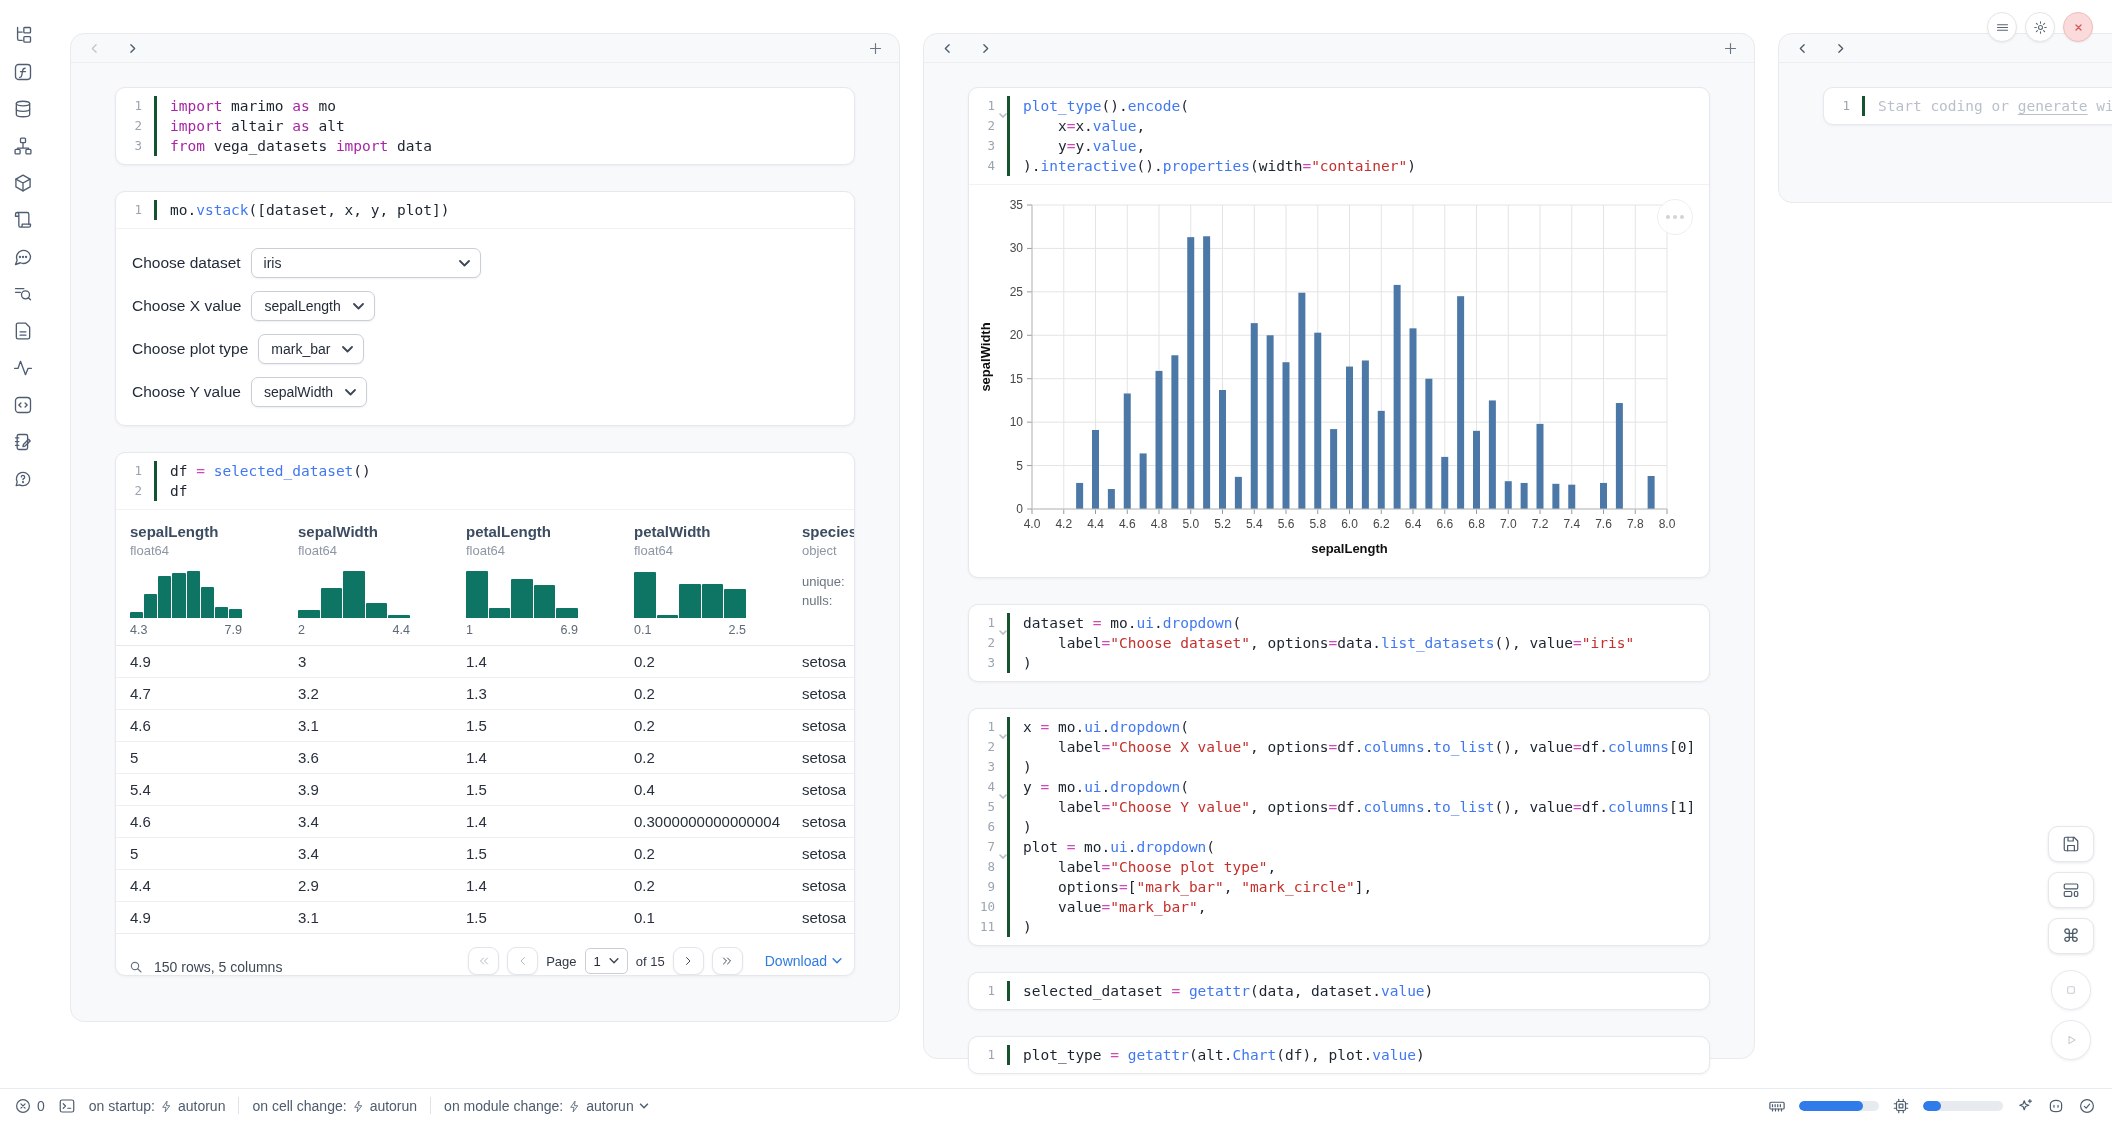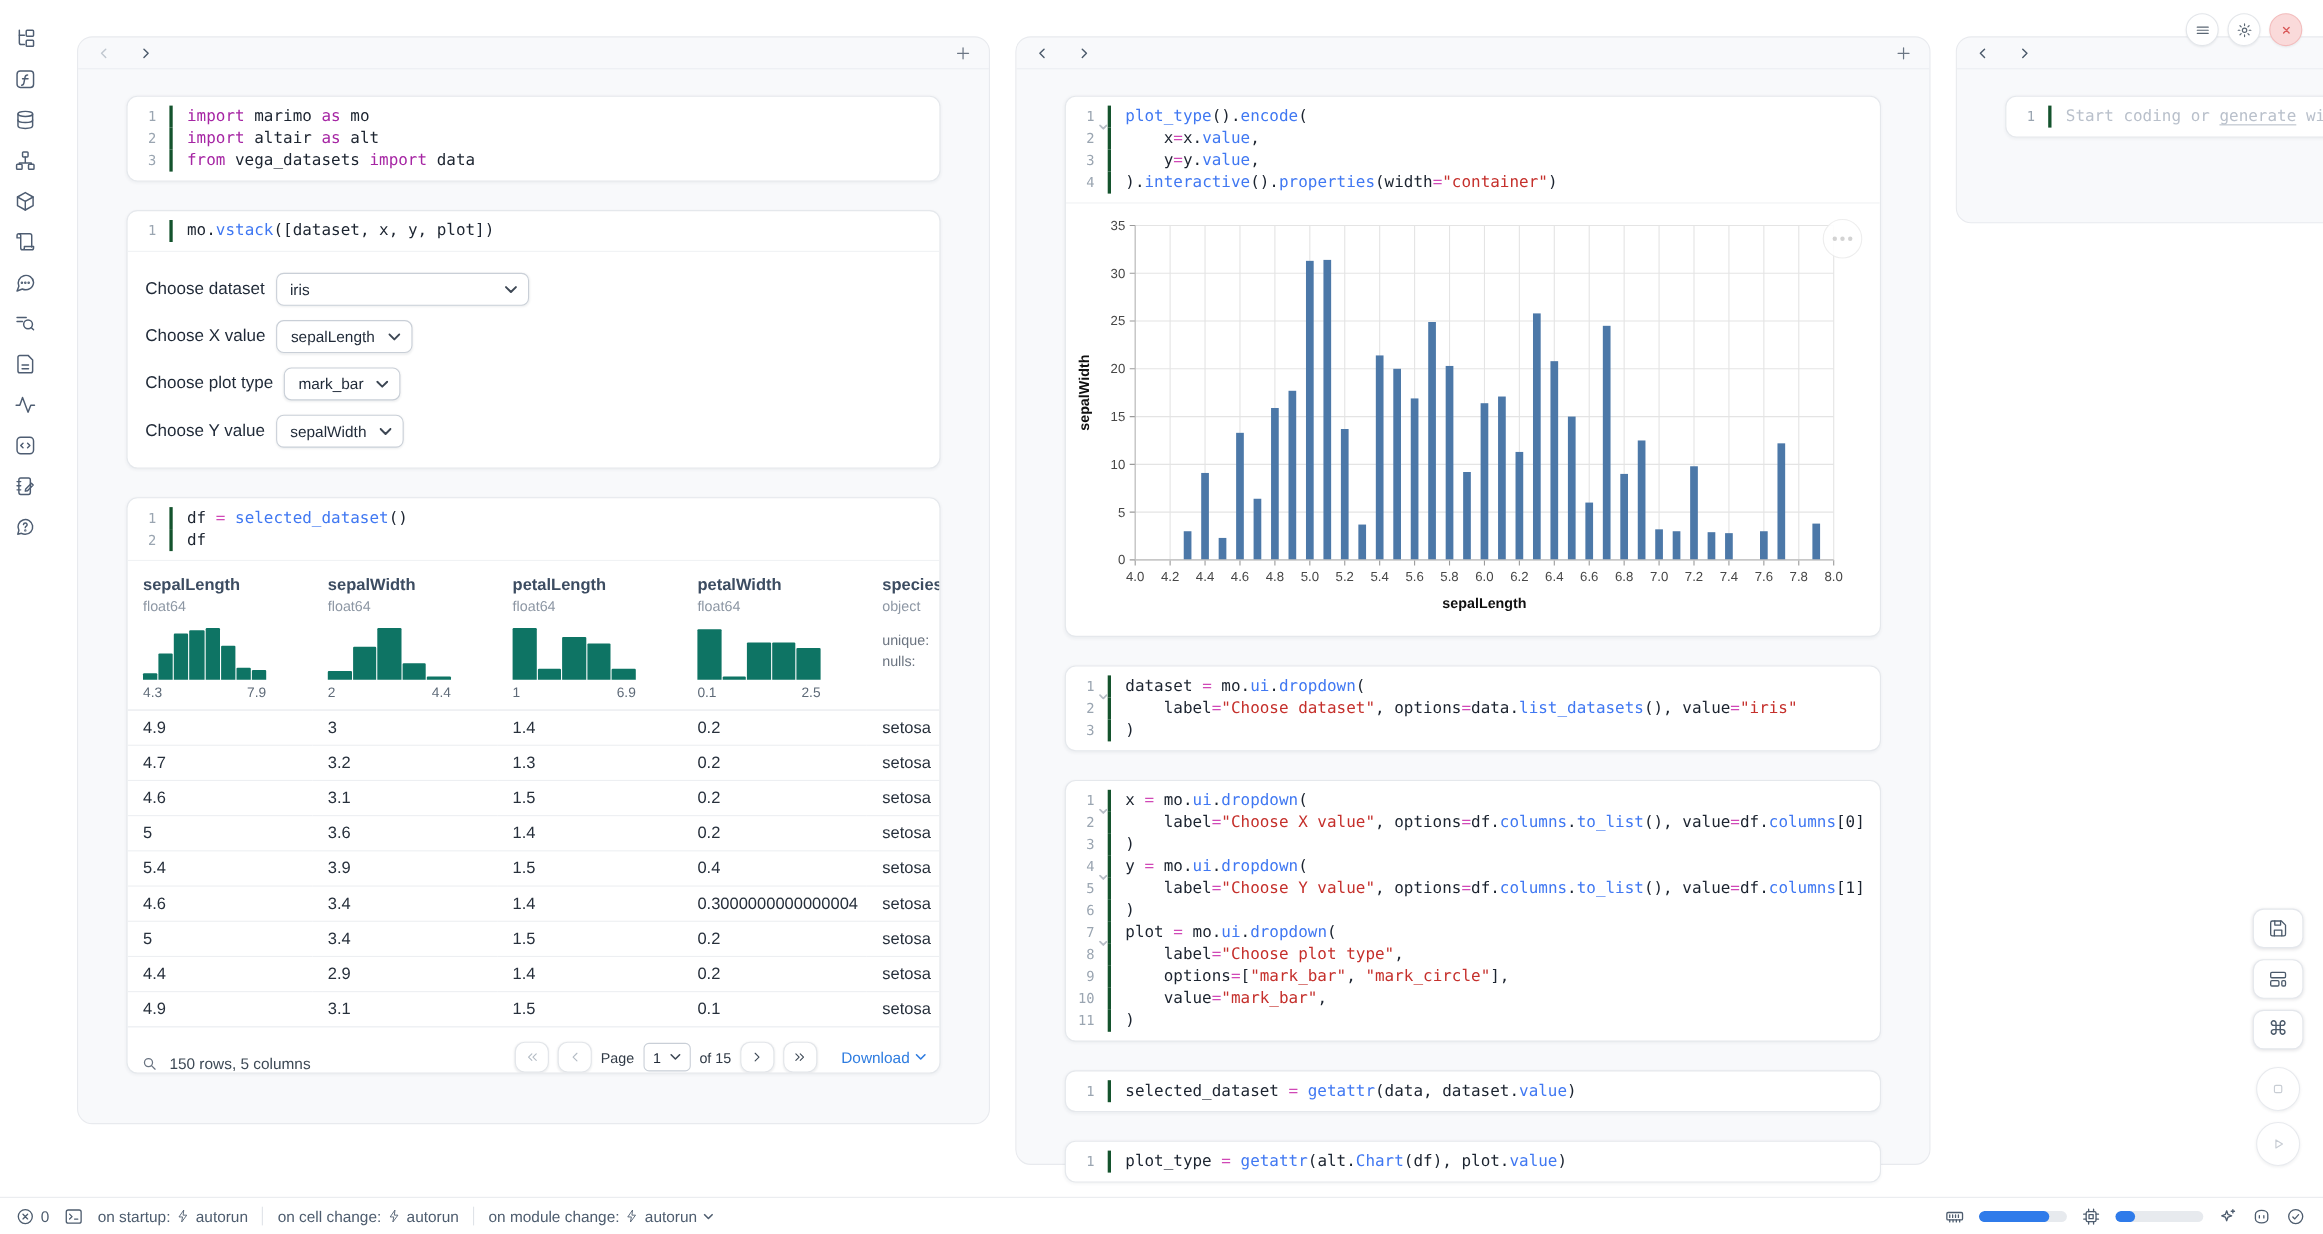--- a/index.html
+++ b/index.html
@@ -874,21 +874,21 @@
             <path d="M9.2 9.2l5.6 5.6M14.8 9.2l-5.6 5.6"></path>
           </svg>
         <span>0</span>
       </span>
       <span class="sicon">
           <svg viewBox="0 0 24 24">
             <rect x="3" y="4" width="18" height="16" rx="2.5"></rect>
             <path d="M7 9l3 3-3 3M13 15h4"></path>
           </svg>
         </span>
-      <span id="modes" style="display:inline-flex;align-items:center;gap:13px">
+      <span id="modes" style="display:inline-flex;align-items:flex-end;gap:13px">
           <span class="mode">
             <span>on startup:</span>
             <svg viewBox="0 0 24 24">
               <path d="M13 2L5 13.5h6L9.5 22l8.5-11.5h-6z"></path>
             </svg>
             <span>autorun</span>
           </span>
           <span class="vsep"></span>
           <span class="mode">
             <span>on cell change:</span>

